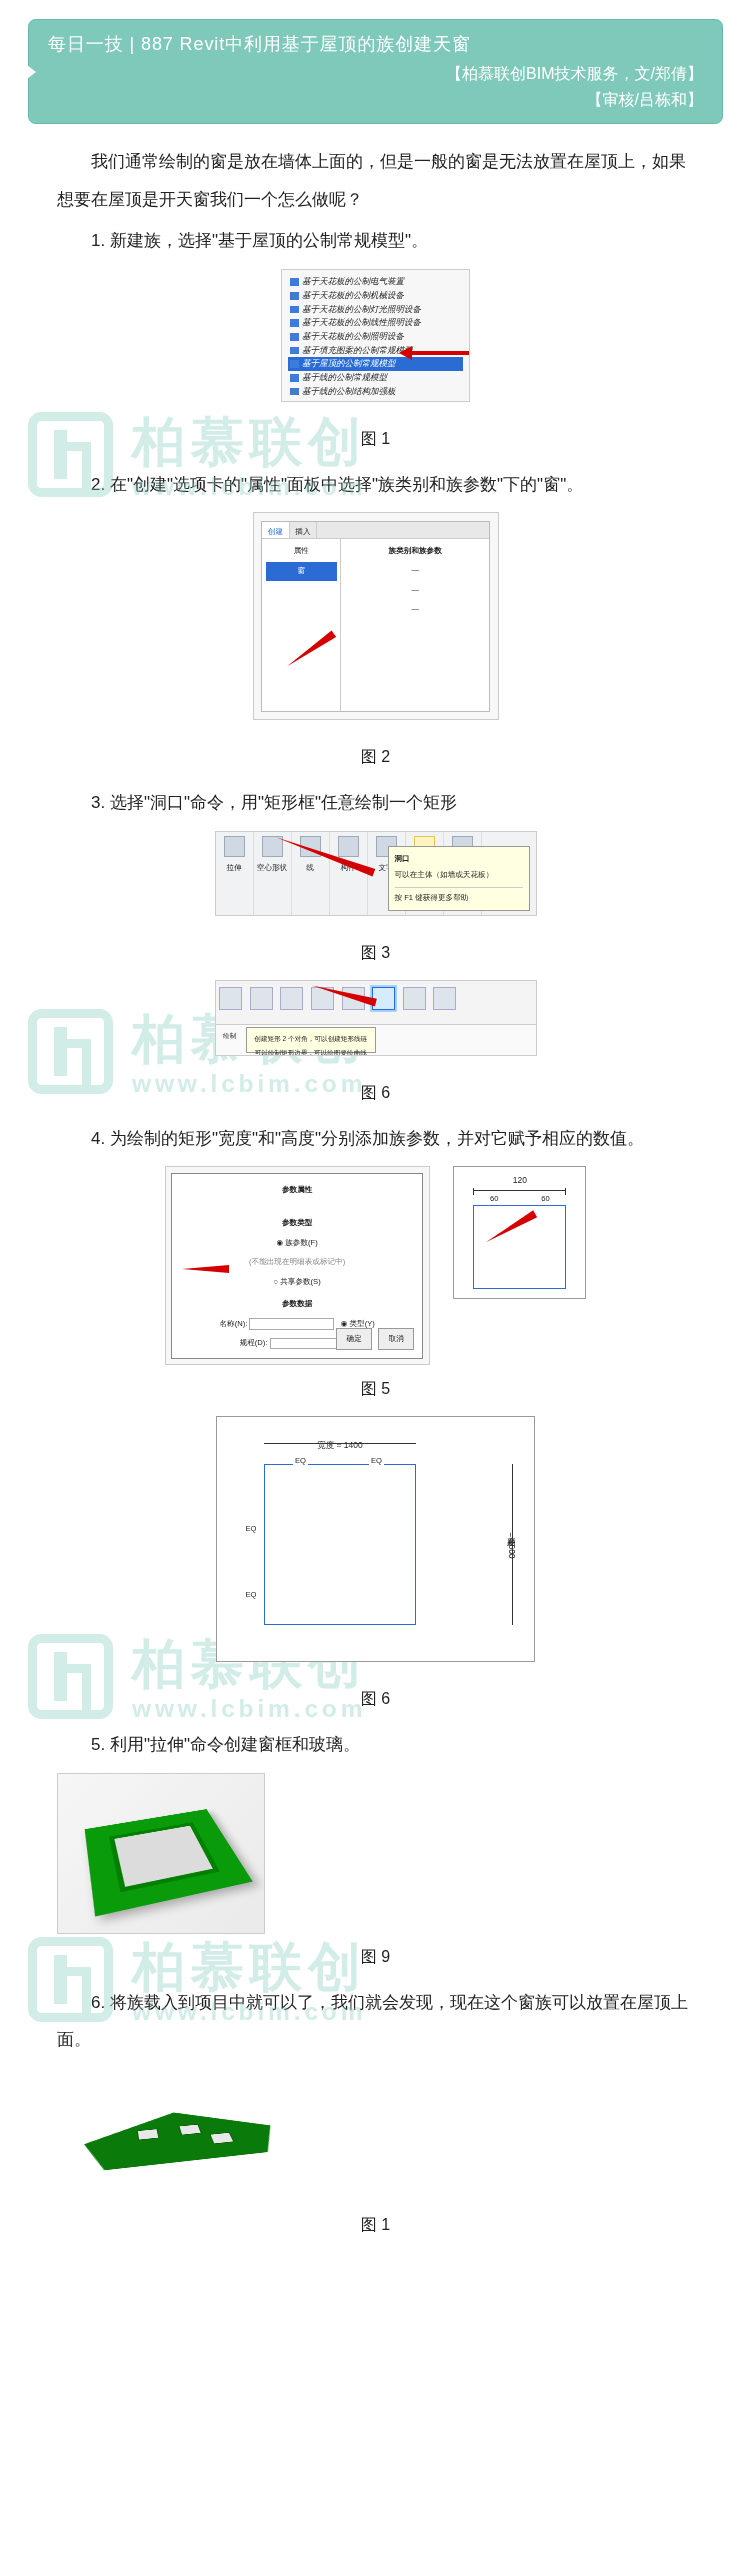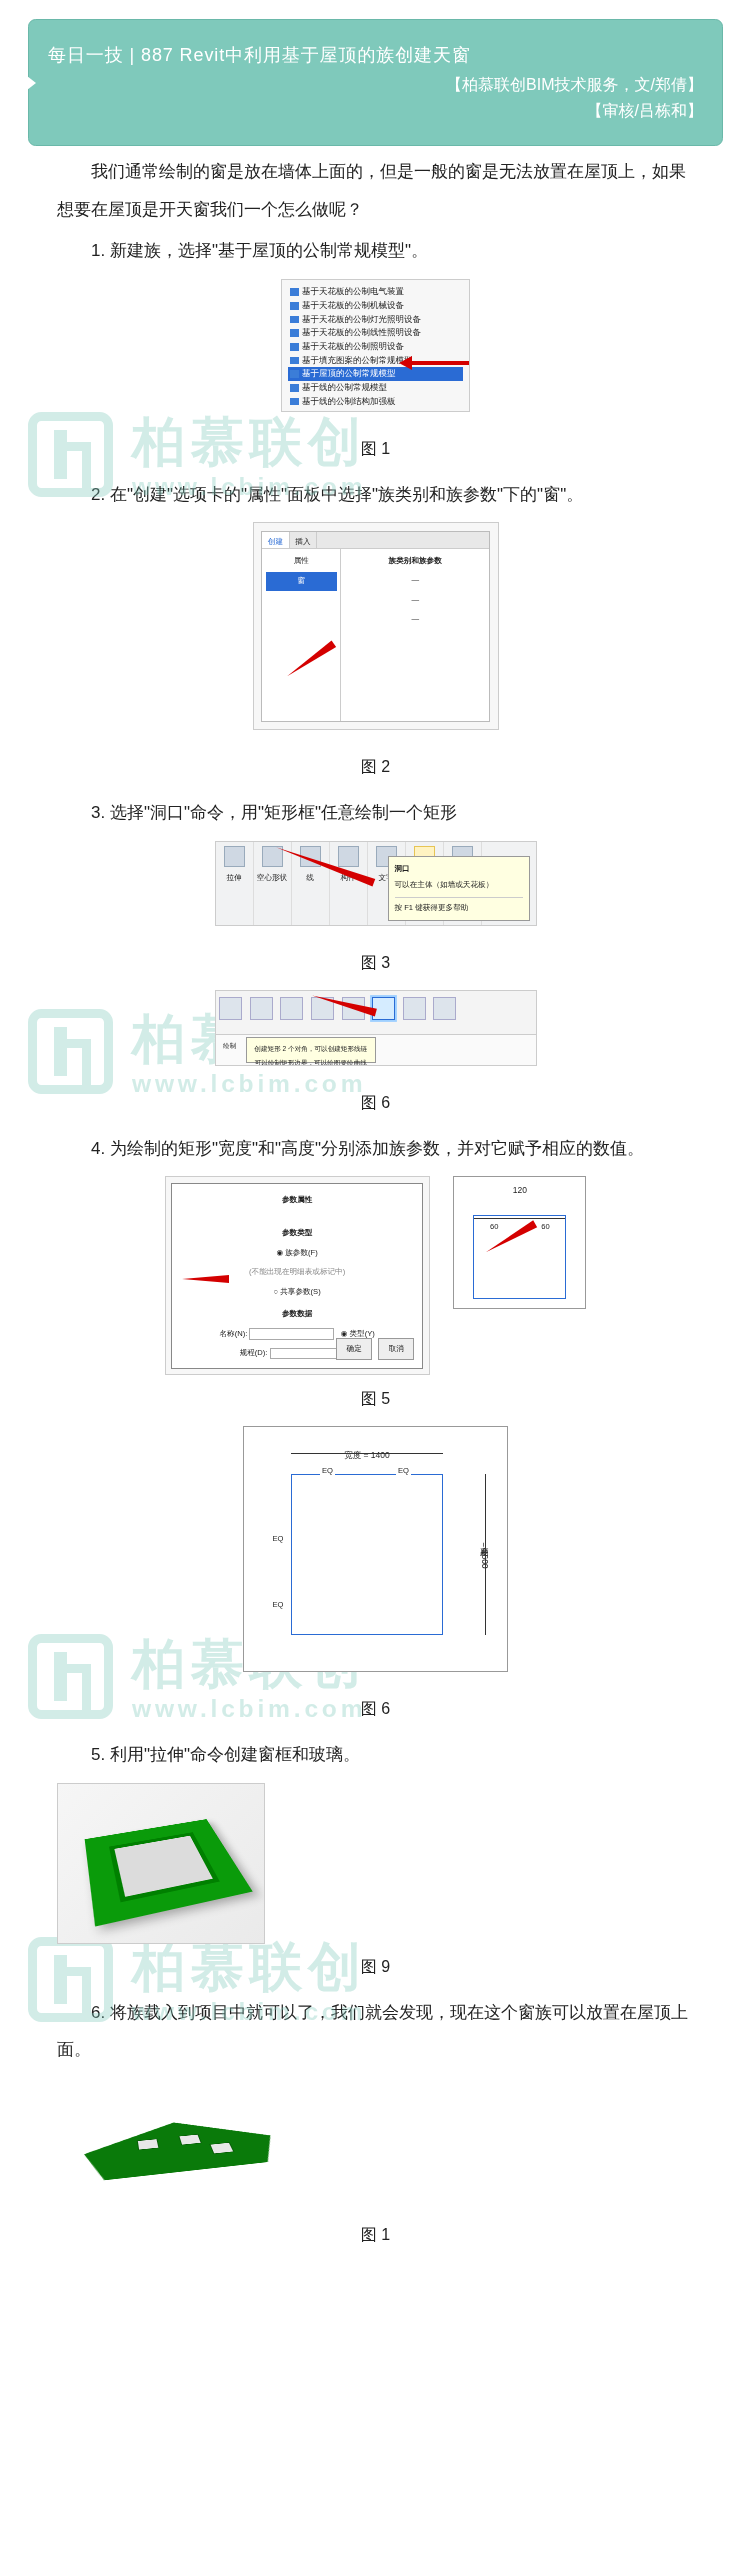--- a/index.html
+++ b/index.html
@@ -1,23 +1,23 @@
 <!DOCTYPE html>
 <html style="font-size:15px"><head>
 <meta charset="utf-8">
 <style>
   * { box-sizing: border-box; margin: 0; padding: 0; }
   body { width: 751px; background: #ffffff; font-family: "Microsoft YaHei", "SimSun", sans-serif; color: #333; position: relative; }
   
   
   .header-banner {
-    margin: 19px 28px 7px 28px;
+    margin: 19px 28px 19px 28px;
     background: #7fc9bb;
     border-radius: 7.6px;
-    padding: 23px 19px;
+    padding: 12px 19px;
     color: #ffffff;
     position: relative;
     border: 1.9px solid #6ab8a9;
   }
   .header-title { font-size: 18px; font-weight: normal; letter-spacing: 0.9px; }
   .header-sub { text-align: right; font-size: 16px; margin-top: 7.6px; }
   .header-review { text-align: right; font-size: 16px; margin-top: 5.7px; }
   .header-banner::before {
     content: "";
     position: absolute;
@@ -45,27 +45,27 @@
     background: #f7f7f7;
     position: relative;
     overflow: hidden;
   }
   .fig1 { width: 189px; height: 133px; }
   .fig2 { width: 246px; height: 208px; }
   .fig3 { width: 322px; height: 85px; }
   .fig4 { width: 322px; height: 76px; }
   .fig5a { width: 265px; height: 199px; display:inline-block; vertical-align:top; }
   .fig5b { width: 133px; height: 133px; display:inline-block; vertical-align:top; margin-left:19px; border:0.9px solid #999; background:#fff; position:relative; }
-  .fig6 { width: 265px; height: 246px; border:0.9px solid #999; background:#fff; position:relative; }
+  .fig6 { width: 319px; height: 246px; border:0.9px solid #999; background:#fff; position:relative; }
   .fig7 { width: 208px; height: 161px; }
   .fig8 { width: 246px; height: 133px; }
   
   
   .fig1-list { font-size: 8.5px; text-align:left; padding:5.7px; line-height:1.4; }
-  .fig1-item { white-space:nowrap; overflow:hidden; padding:0.9px 1.9px; }
+  .fig1-item { white-space:nowrap; overflow:hidden; padding:0.9px 1.9px;font-style:italic; }
   .fig1-item.sel { background:#2a6bd4; color:#fff; }
   .fig1-item .ic { display:inline-block; width:9.5px; height:7.6px; background:#3b7dd8; margin-right:2.8px; vertical-align:middle; }
   .red-arrow {
     position:absolute;
     width:0;height:0;
     border-top:4.7px solid transparent;
     border-bottom:4.7px solid transparent;
     border-right:57px solid #d40000;
   }
   
@@ -313,21 +313,21 @@
 
         <div class="fig5a-btns">
           <span class="fig5a-btn">确定</span>
           <span class="fig5a-btn">取消</span>
         </div>
         <div class="red-arrow" style="left:9.5px; top:91px; transform:rotate(0deg); border-right-width:47px;"></div>
       </div>
     </div>
     <div class="fig5b">
       <div style="position:absolute;top:3.8px;left:0;right:0;text-align:center;font-size:8.5px;">120</div>
-      <div class="fig5b-dim-top" style="top:41px;">
+      <div class="fig5b-dim-top" style="top:23px;">
         <span style="position:absolute;left:18%;">60</span>
         <span style="position:absolute;right:18%;">60</span>
       </div>
       <div class="fig5b-rect"></div>
       <div class="red-arrow" style="left:28px; top:57px; transform:rotate(-30deg); border-right-width:57px;"></div>
     </div>
   </div>
   <div class="fig-caption">图 5</div>
 
   <div class="fig-wrap">

